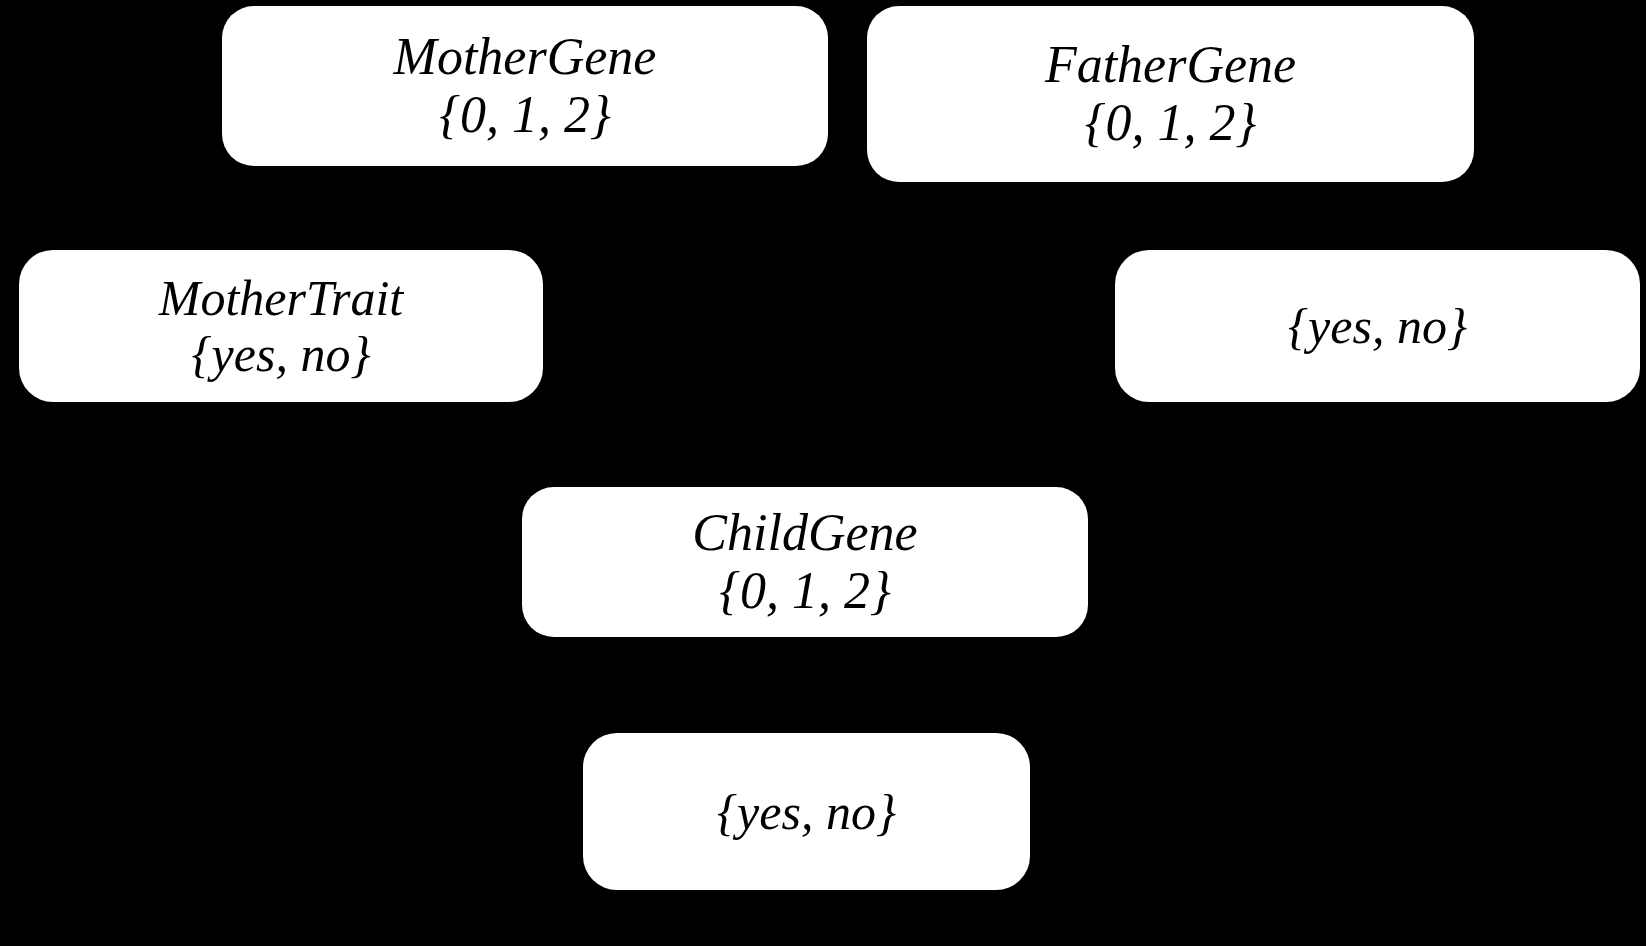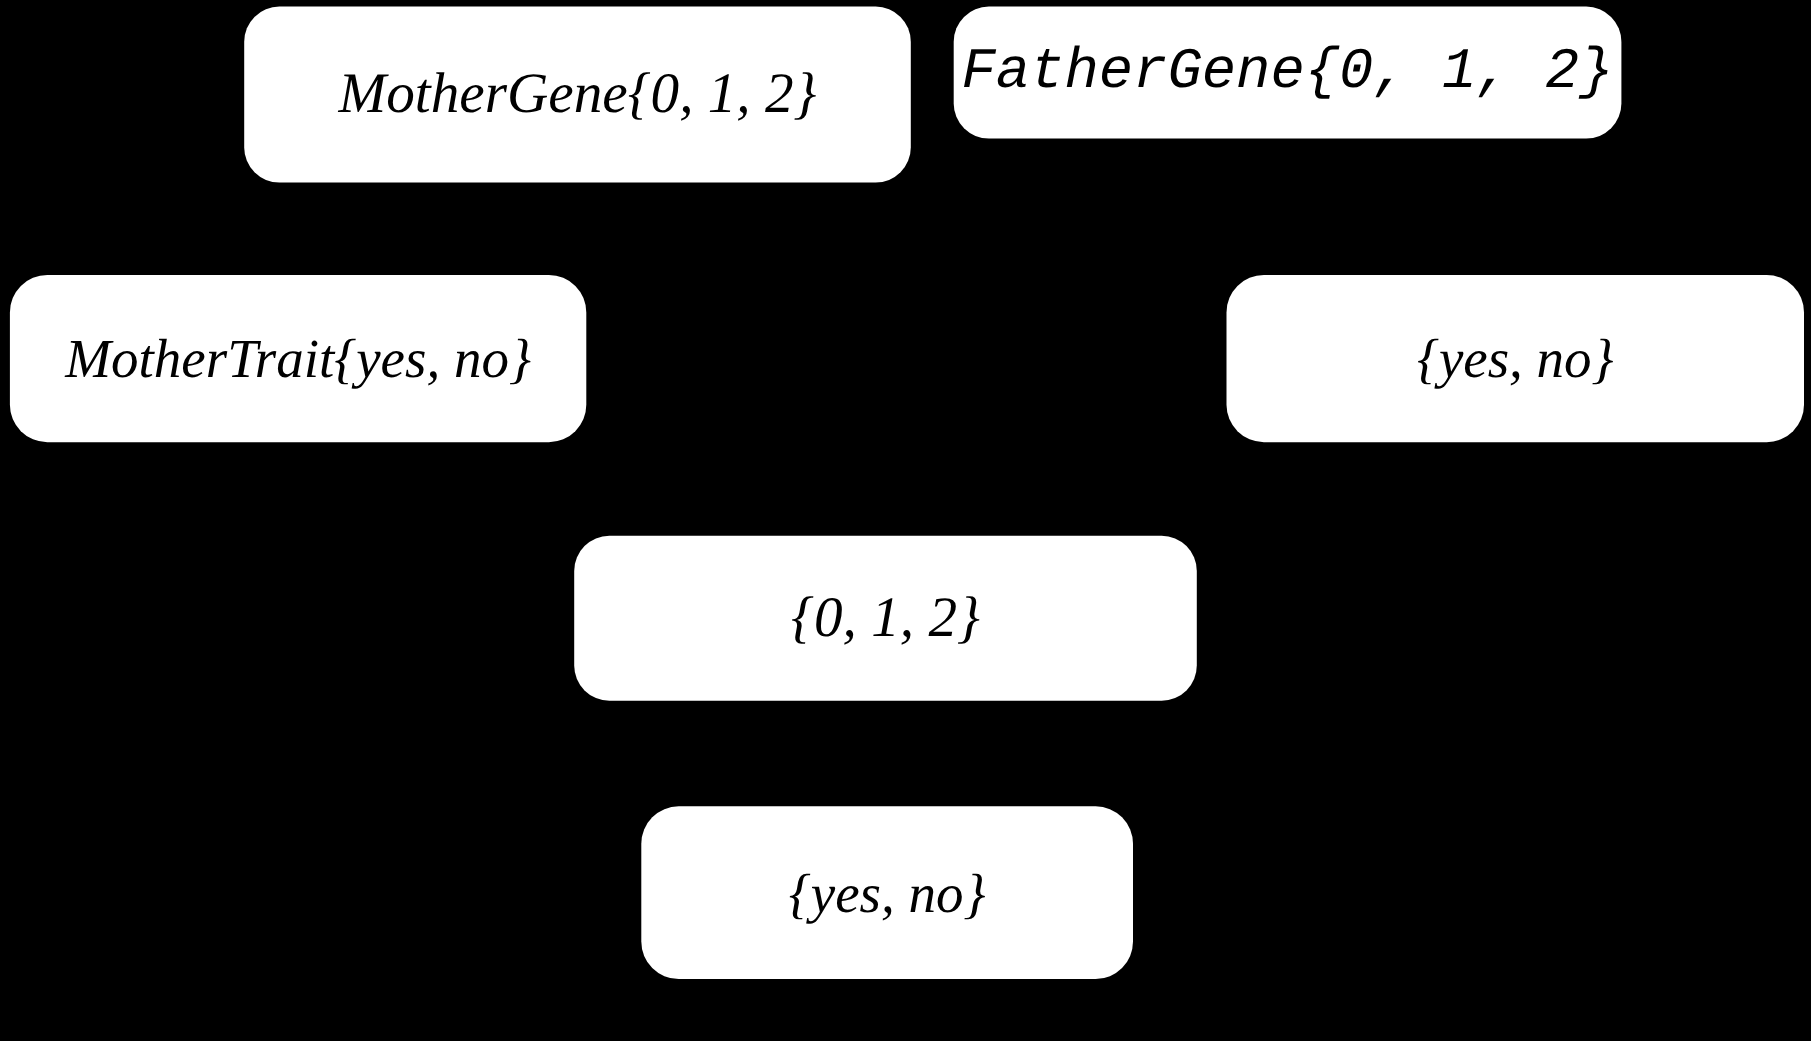--- a/index.html
+++ b/index.html
@@ -15,40 +15,41 @@
     overflow: hidden;
     font-family: "Liberation Serif", "DejaVu Serif", serif;
   }
   .node {
     position: absolute;
     box-sizing: border-box;
     background: #ffffff;
     color: #000000;
     border-radius: 34px;
     display: flex;
+    flex-direction: column;
     align-items: center;
     justify-content: center;
     text-align: center;
     font-style: italic;
     line-height: 1.12;
     padding: 4px 10px;
     overflow: hidden;
   }
   .node .node-name {
     display: block;
     white-space: nowrap;
   }
   .node .node-domain {
     display: block;
     white-space: nowrap;
   }
   
   #node-mother-gene  { left: 222px; top: 6px;   width: 606px; height: 160px; border-radius: 32px; }
-  #node-father-gene  { left: 867px; top: 6px;   width: 607px; height: 120px; border-radius: 32px; font-family: Liberation Mono, monospace; }
-  #node-mother-trait { left: 9px;   top: 250px; width: 524px; height: 152px; border-radius: 34px; justify-content: center; }
+  #node-father-gene  { left: 867px; top: 6px;   width: 607px; height: 176px; border-radius: 32px; }
+  #node-mother-trait { left: 19px;   top: 250px; width: 524px; height: 152px; border-radius: 34px; justify-content: center; }
   #node-father-trait { left: 1115px;top: 250px; width: 525px; height: 152px; border-radius: 34px; }
   #node-child-gene   { left: 522px; top: 487px; width: 566px; height: 150px; border-radius: 32px; }
   #node-child-trait  { left: 583px; top: 733px; width: 447px; height: 157px; border-radius: 34px; }
 
   .fs-52 { font-size: 52px; }
   .fs-50 { font-size: 50px; }
 </style>
 </head>
 <body>
 
@@ -67,20 +68,21 @@
   <div class="node fs-50" id="node-mother-trait">
     <span class="node-name">MotherTrait</span>
     <span class="node-domain">{yes, no}</span>
   </div>
 
   <div class="node fs-50" id="node-father-trait">
     <span class="node-domain">{yes, no}</span>
   </div>
 
   <div class="node fs-52" id="node-child-gene">
+    <span class="node-name">ChildGene</span>
     <span class="node-domain">{0, 1, 2}</span>
   </div>
 
   <div class="node fs-50" id="node-child-trait">
     <span class="node-domain">{yes, no}</span>
   </div>
 
 </div>
 
 </body></html>

